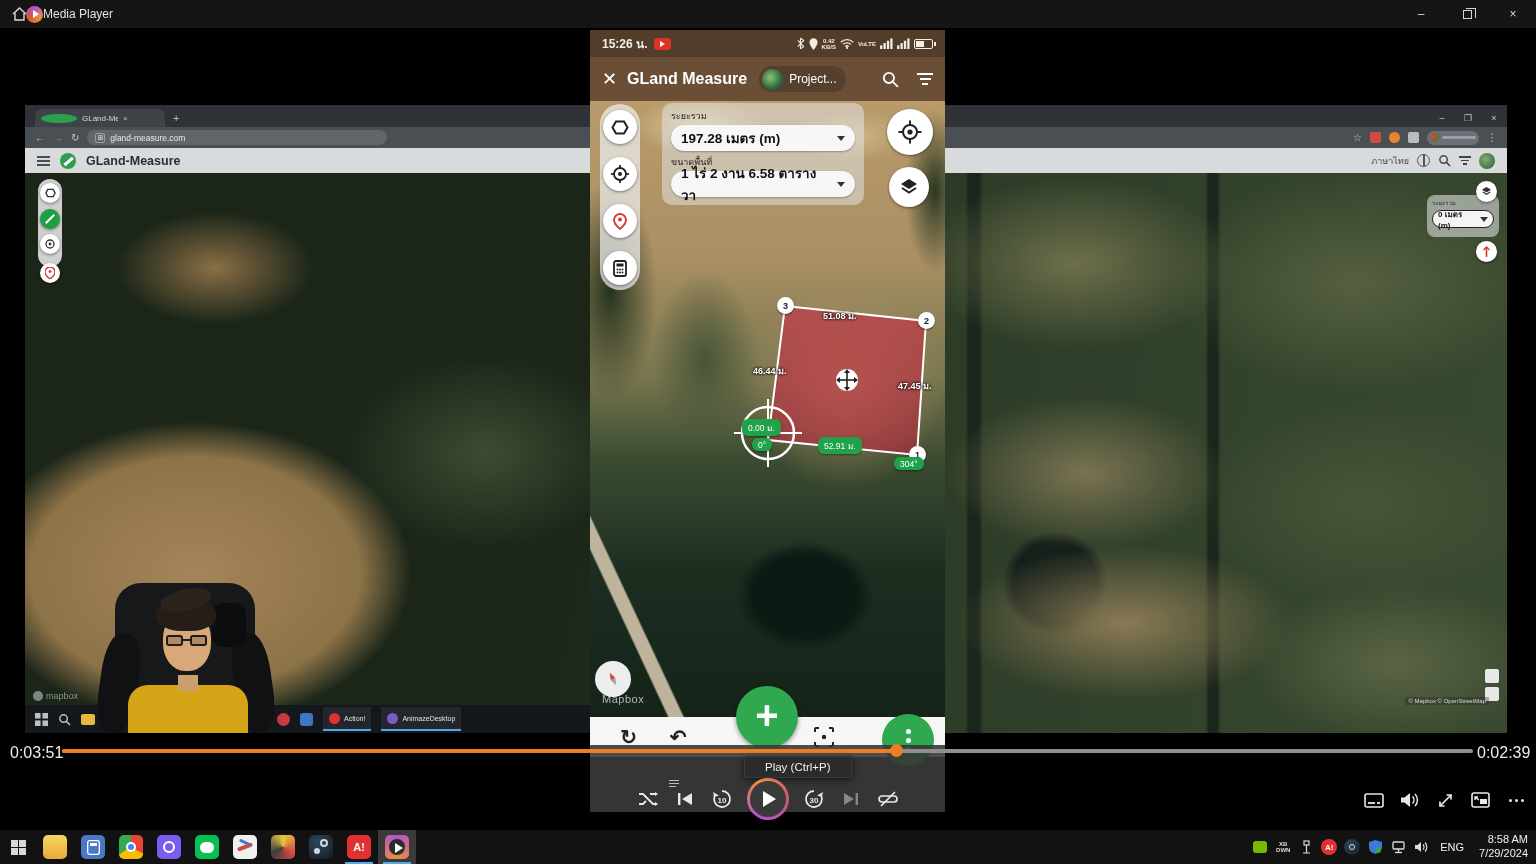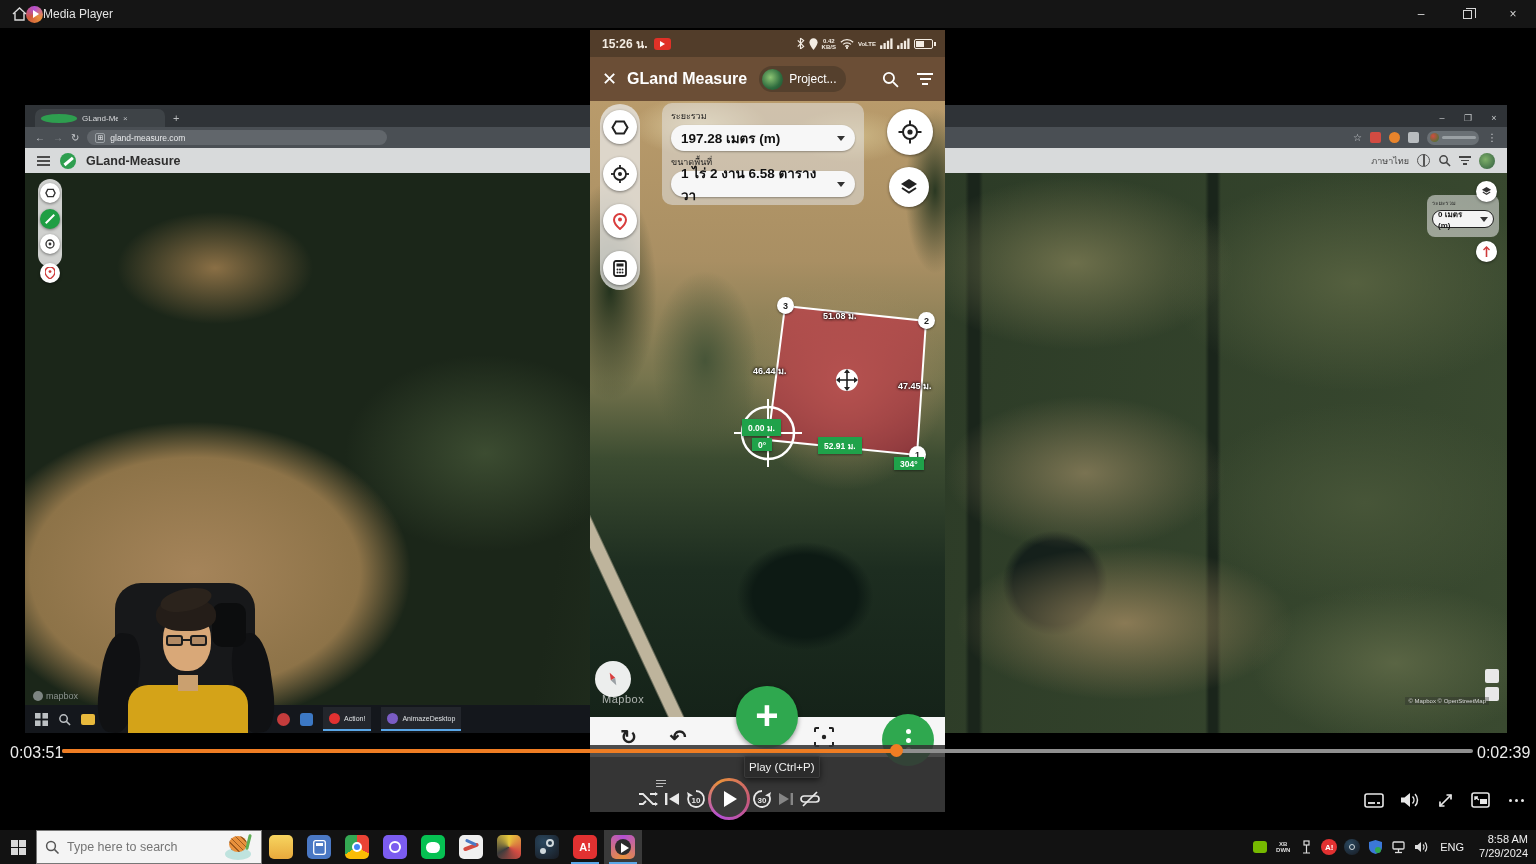--- a/index.html
+++ b/index.html
@@ -100,39 +100,39 @@
       linear-gradient(#b99b6b 0%,#a98f63 26%,#77754e 45%,#3c4c31 58%,#1d2d20 76%,#152319 100%)}
   .ptoolpill{position:absolute;left:10px;top:3px;width:40px;height:186px;background:rgba(235,235,235,.75);border-radius:20px}
   .ptool{position:absolute;left:13px;width:34px;height:34px}
   .mpanel{position:absolute;left:72px;top:2px;width:202px;height:102px;background:rgba(225,225,225,.55);border-radius:10px;padding:6px 9px}
   .mpanel .lb{font-size:9px;color:#1c1c1c}
   .mpanel .vpill{margin:2px 0 4px;height:26px;background:#f7f7f7;border-radius:14px;display:flex;align-items:center;justify-content:space-between;padding:0 10px;box-shadow:0 1px 2px rgba(0,0,0,.3)}
   .mpanel .vpill b{font-size:13.5px;color:#111}
   .caret{width:0;height:0;border-left:4.5px solid transparent;border-right:4.5px solid transparent;border-top:5.5px solid #333;margin-left:6px}
   .vertex{position:absolute;width:17px;height:17px;border-radius:50%;background:#fff;color:#222;font-size:9px;font-weight:bold;display:flex;align-items:center;justify-content:center;box-shadow:0 1px 2px rgba(0,0,0,.5)}
   .elabel{position:absolute;font-size:9px;font-weight:bold;color:#fff;text-shadow:0 0 3px #000,0 0 3px #000;white-space:nowrap}
-  .gbadge{position:absolute;background:#1fa24a;color:#fff;font-size:8.5px;font-weight:bold;border-radius:0;padding:1.5px 6px;white-space:nowrap;box-shadow:0 1px 2px rgba(0,0,0,.4)}
+  .gbadge{position:absolute;background:#1fa24a;color:#fff;font-size:8.5px;font-weight:normal;border-radius:6px;padding:1.5px 6px;white-space:nowrap;box-shadow:0 1px 2px rgba(0,0,0,.4)}
   .compass{position:absolute;left:5px;top:560px;width:36px;height:36px;border-radius:50%;background:rgba(255,255,255,.92);display:flex;align-items:center;justify-content:center}
   .gwm{position:absolute;left:12px;top:592px;font-size:11px;color:rgba(255,255,255,.65);letter-spacing:.5px}
   .pbottom{position:absolute;left:0;top:687px;width:100%;height:40px;background:rgba(255,255,255,.96);display:flex;align-items:center;justify-content:space-around;padding:0 14px}
   .punder{position:absolute;left:0;top:727px;width:100%;height:55px;background:#3c3c3c}
   .plusbtn{position:absolute;left:146px;top:656px;width:62px;height:62px;border-radius:50%;background:#2fa84f;box-shadow:0 2px 5px rgba(0,0,0,.4);display:flex;align-items:center;justify-content:center}
   .plusbtn span{color:#fff;font-size:40px;font-weight:bold;line-height:1;margin-top:-4px}
   .dotsbtn{position:absolute;left:292px;top:684px;width:52px;height:52px;border-radius:50%;background:#2fa84f;display:flex;flex-direction:column;align-items:center;justify-content:center;gap:4px}
   .dotsbtn i{width:5px;height:5px;border-radius:50%;background:#fff}
   .ptint{position:absolute;left:0;top:715px;width:100%;height:67px;background:rgba(52,52,52,.88)}
 
   
   .ctime{position:absolute;top:744px;font-size:16px;color:#ececec}
   .track{position:absolute;left:62px;top:749px;width:1411px;height:3.5px;background:#8f8f8f;border-radius:2px}
   .tfill{height:100%;background:#ef7d23;border-radius:2px}
   .knob{position:absolute;top:-5px;width:13px;height:13px;border-radius:50%;background:#ef7d23}
-  .tooltip{position:absolute;left:744px;top:756px;background:#2b2b2b;border:1px solid #3a3a3a;color:#f0f0f0;font-size:11.5px;padding:4px 4px;border-radius:2px;box-shadow:0 2px 6px rgba(0,0,0,.6);white-space:nowrap}
+  .tooltip{position:absolute;left:744px;top:756px;background:#2b2b2b;border:1px solid #3a3a3a;color:#f0f0f0;font-size:11.5px;padding:4px 20px;border-radius:2px;box-shadow:0 2px 6px rgba(0,0,0,.6);white-space:nowrap}
   .vtitle{position:absolute;left:12px;top:787px;font-size:16.5px;font-weight:bold;color:#fff}
-  .cctr{position:absolute;left:636px;top:781px;width:264px;height:36px;display:flex;align-items:center;}
+  .cctr{position:absolute;left:636px;top:781px;width:264px;height:36px;display:flex;align-items:center;justify-content:space-between}
   .mic{width:24px;height:24px;display:flex;align-items:center;justify-content:center;position:relative}
   .playwrap{width:42px;height:42px;border-radius:50%;padding:3px;background:conic-gradient(from 210deg,#b44fd3,#e8903b,#c75a77,#b44fd3)}
   .playin{width:100%;height:100%;border-radius:50%;background:#3a3a3a;display:flex;align-items:center;justify-content:center}
   .playin::before{content:"";width:0;height:0;border-left:13px solid #fff;border-top:8px solid transparent;border-bottom:8px solid transparent;margin-left:3px}
   .rctr{position:absolute;left:1362px;top:788px;width:166px;display:flex;align-items:center;justify-content:space-between}
   .dots3{display:flex;gap:3px}
   .dots3 i{width:3px;height:3px;border-radius:50%;background:#e8e8e8}
 
   
   .taskbar{position:absolute;left:0;bottom:0;width:1536px;height:34px;background:#121212;display:flex;align-items:center}
@@ -602,32 +602,20 @@
 
   <div class="taskbar">
     <div class="startbtn">
         <span class="winlogo">
           <i></i>
           <i></i>
           <i></i>
           <i></i>
         </span>
       </div>
-    <div class="searchbox">
-      <svg width="14" height="14" viewBox="0 0 14 14">
-          <circle cx="6" cy="6" r="4.4" fill="none" stroke="#555" stroke-width="1.5"></circle>
-          <line x1="9.4" y1="9.4" x2="13.5" y2="13.5" stroke="#555" stroke-width="1.5"></line>
-        </svg>
-      <input placeholder="Type here to search" style="">
-      <span class="tiger">
-        <i class="a" style="left:2px;top:14px;width:26px;height:12px;background:#bfe3de;border-radius:50%"></i>
-        <i class="a" style="left:6px;top:2px;width:18px;height:16px;border-radius:50%;background:repeating-linear-gradient(45deg,#e8913c 0 3px,#9c5a1e 3px 4px)"></i>
-        <i class="a" style="left:24px;top:0;width:3px;height:16px;background:#5fae55;border-radius:2px;transform:rotate(14deg)"></i>
-      </span>
-    </div>
     <div class="tslot">
         <span class="ticon" style="background:linear-gradient(#f7d560,#e8a93c);"></span>
       </div>
     <div class="tslot">
         <span class="ticon" style="background:#4a78c4">
           <svg width="13" height="15" viewBox="0 0 13 15">
             <rect x="0.7" y="0.7" width="11.6" height="13.6" rx="2" fill="none" stroke="#fff" stroke-width="1.3"></rect>
             <rect x="3" y="3" width="7" height="3" fill="#fff"></rect>
           </svg>
         </span>

